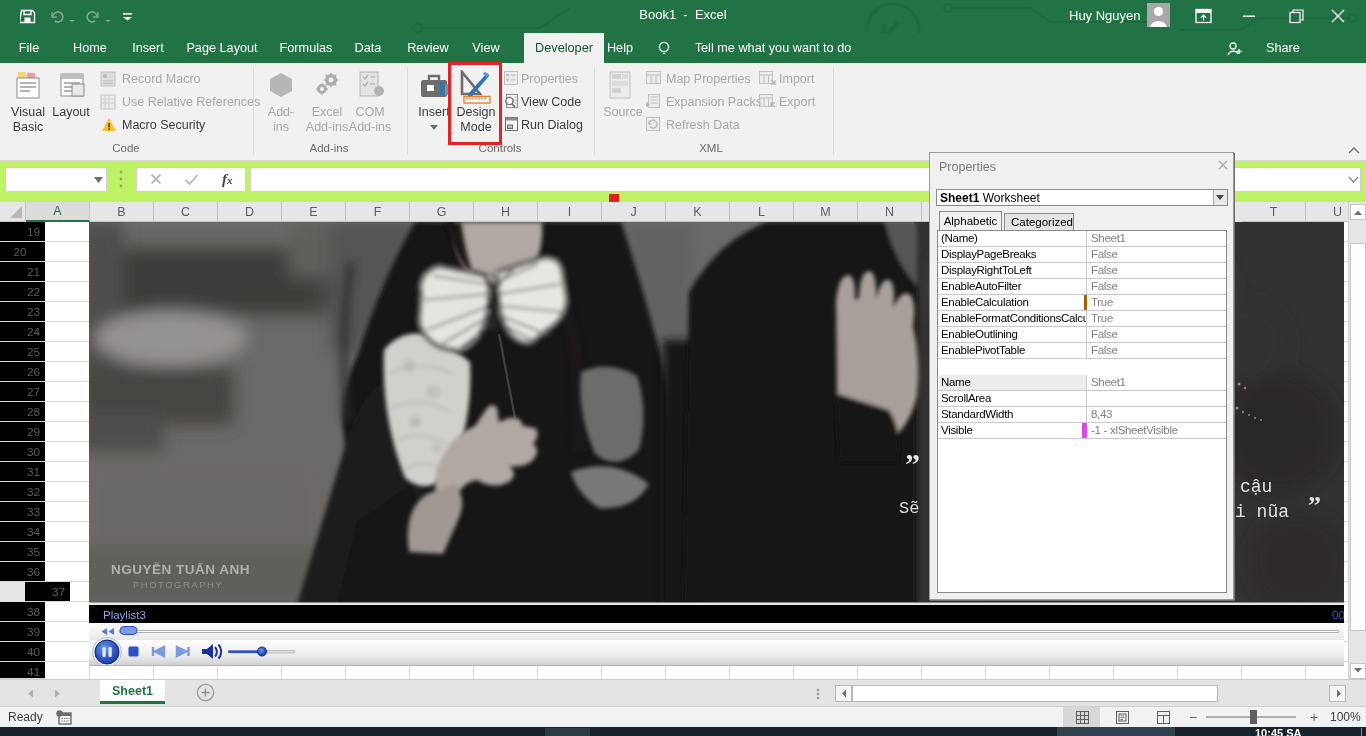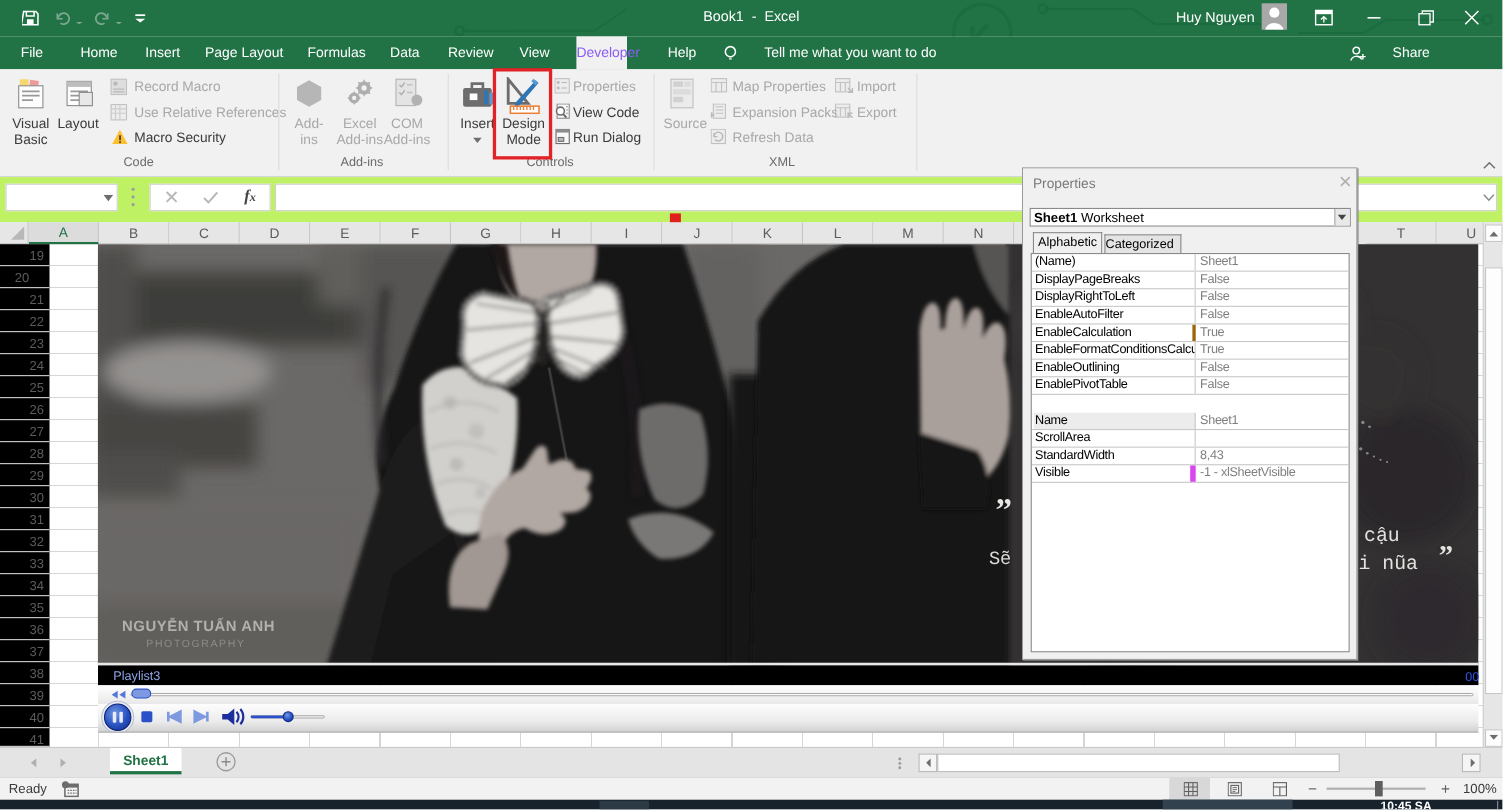--- a/index.html
+++ b/index.html
@@ -100,21 +100,21 @@
 
 <div class="abs" id="tabrow">
 <div class="tab" style="left:10px;width:38px;">File</div>
 <div class="tab" style="left:66px;width:48px;">Home</div>
 <div class="tab" style="left:126px;width:44px;">Insert</div>
 <div class="tab" style="left:180px;width:84px;">Page Layout</div>
 <div class="tab" style="left:272px;width:68px;">Formulas</div>
 <div class="tab" style="left:350px;width:36px;">Data</div>
 <div class="tab" style="left:398px;width:60px;">Review</div>
 <div class="tab" style="left:466px;width:40px;">View</div>
-<div class="tab" style="left:524px;width:46px;background:#f1f1f1;color:#8b5cf6;">Developer</div>
+<div class="tab" style="left:524px;width:80px;background:#f1f1f1;color:#14532d;">Developer</div>
 <div class="tab" style="left:600px;width:40px;">Help</div>
 <svg class="abs" style="left:656px;top:6px" width="16" height="20">
         <circle cx="8" cy="8" r="4.6" fill="none" stroke="#fff" stroke-width="1.4"></circle>
         <path d="M6.4 12.5 h3.2 M6.8 14.5 h2.4" stroke="#fff" stroke-width="1.2"></path>
       </svg>
 <div class="tab" style="left:678px;width:190px;text-align:center;">Tell me what you want to do</div>
 <svg class="abs" style="left:1227px;top:8px" width="16" height="16">
         <circle cx="6" cy="5" r="3" fill="none" stroke="#fff" stroke-width="1.3"></circle>
         <path d="M1 14 a5.5 5.5 0 0 1 10 -1" fill="none" stroke="#fff" stroke-width="1.3"></path>
         <path d="M12 8 v5 m-2.5 -2.5 h5" stroke="#fff" stroke-width="1.3"></path>
@@ -336,21 +336,21 @@
       <div class="rownum" style="top:180px;height:20px;">27</div>
       <div class="rownum" style="top:200px;height:20px;">28</div>
       <div class="rownum" style="top:220px;height:20px;">29</div>
       <div class="rownum" style="top:240px;height:20px;">30</div>
       <div class="rownum" style="top:260px;height:20px;">31</div>
       <div class="rownum" style="top:280px;height:20px;">32</div>
       <div class="rownum" style="top:300px;height:20px;">33</div>
       <div class="rownum" style="top:320px;height:20px;">34</div>
       <div class="rownum" style="top:340px;height:20px;">35</div>
       <div class="rownum" style="top:360px;height:20px;">36</div>
-      <div class="rownum" style="top:380px;height:20px;">37</div>
+      <div class="rownum" style="top:380px;height:20px;margin-left:25px;">37</div>
       <div class="rownum" style="top:400px;height:20px;">38</div>
       <div class="rownum" style="top:420px;height:20px;">39</div>
       <div class="rownum" style="top:440px;height:20px;">40</div>
       <div class="rownum" style="top:460px;height:17px;">41</div>
 
  <svg class="abs" style="left:89px;top:20px;z-index:10" width="1255" height="444" id="videosvg" viewBox="0 0 1255 444">
   <defs>
    <filter id="b8" x="-30%" y="-30%" width="160%" height="160%">
             <feGaussianBlur stdDeviation="8"></feGaussianBlur>
           </filter>
@@ -530,21 +530,21 @@
  <div class="abs" style="left:9px;top:7px;font-size:12.5px;color:#7a7a7a;">Properties</div>
  <svg class="abs" style="left:288px;top:7px" width="10" height="10">
         <path d="M1 1 l8 8 m0 -8 l-8 8" stroke="#b0b0b0" stroke-width="1.5"></path>
       </svg>
  <div class="abs" style="left:6px;top:36px;width:292px;height:17px;background:#fff;border:1px solid #8a8a8a;font-size:12px;line-height:16px;padding-left:3px;"><b>Sheet1</b>&nbsp;Worksheet</div>
  <div class="abs" style="left:283px;top:37px;width:14px;height:15px;background:#e8e8e8;border-left:1px solid #aaa;"></div>
  <svg class="abs" style="left:286px;top:42px" width="9" height="6">
         <path d="M0 0 h8 l-4 5 z" fill="#444"></path>
       </svg>
  <div class="abs" style="left:9px;top:58px;width:63px;height:19px;background:#f0f0f0;border:1px solid #8a8a8a;border-bottom:none;font-size:11.5px;text-align:center;line-height:18px;z-index:3;">Alphabetic</div>
- <div class="abs" style="left:74px;top:60px;width:70px;height:17px;background:#e4e4e4;border:1px solid #8a8a8a;border-bottom:none;font-size:11.5px;text-align:left;line-height:16px;">Categorized</div>
+ <div class="abs" style="left:74px;top:60px;width:70px;height:17px;background:#e4e4e4;border:1px solid #8a8a8a;border-bottom:none;font-size:11.5px;text-align:right;line-height:16px;">Categorized</div>
  <div class="abs" style="left:7px;top:77px;width:290px;height:363px;background:#fff;border:1px solid #8a8a8a;overflow:hidden;" id="ptable">
         <div class="prow" style="top:0px;">
           <span style="position:absolute;left:2px;width:147px;height:16px;border-right:1px solid #c8c8c8;padding-left:1px;overflow:hidden;white-space:nowrap;">(Name)</span>
           <span class="pval">Sheet1</span>
         </div>
         <div class="prow" style="top:16px;">
           <span style="position:absolute;left:2px;width:147px;height:16px;border-right:1px solid #c8c8c8;padding-left:1px;overflow:hidden;white-space:nowrap;">DisplayPageBreaks</span>
           <span class="pval">False</span>
         </div>
         <div class="prow" style="top:32px;">

